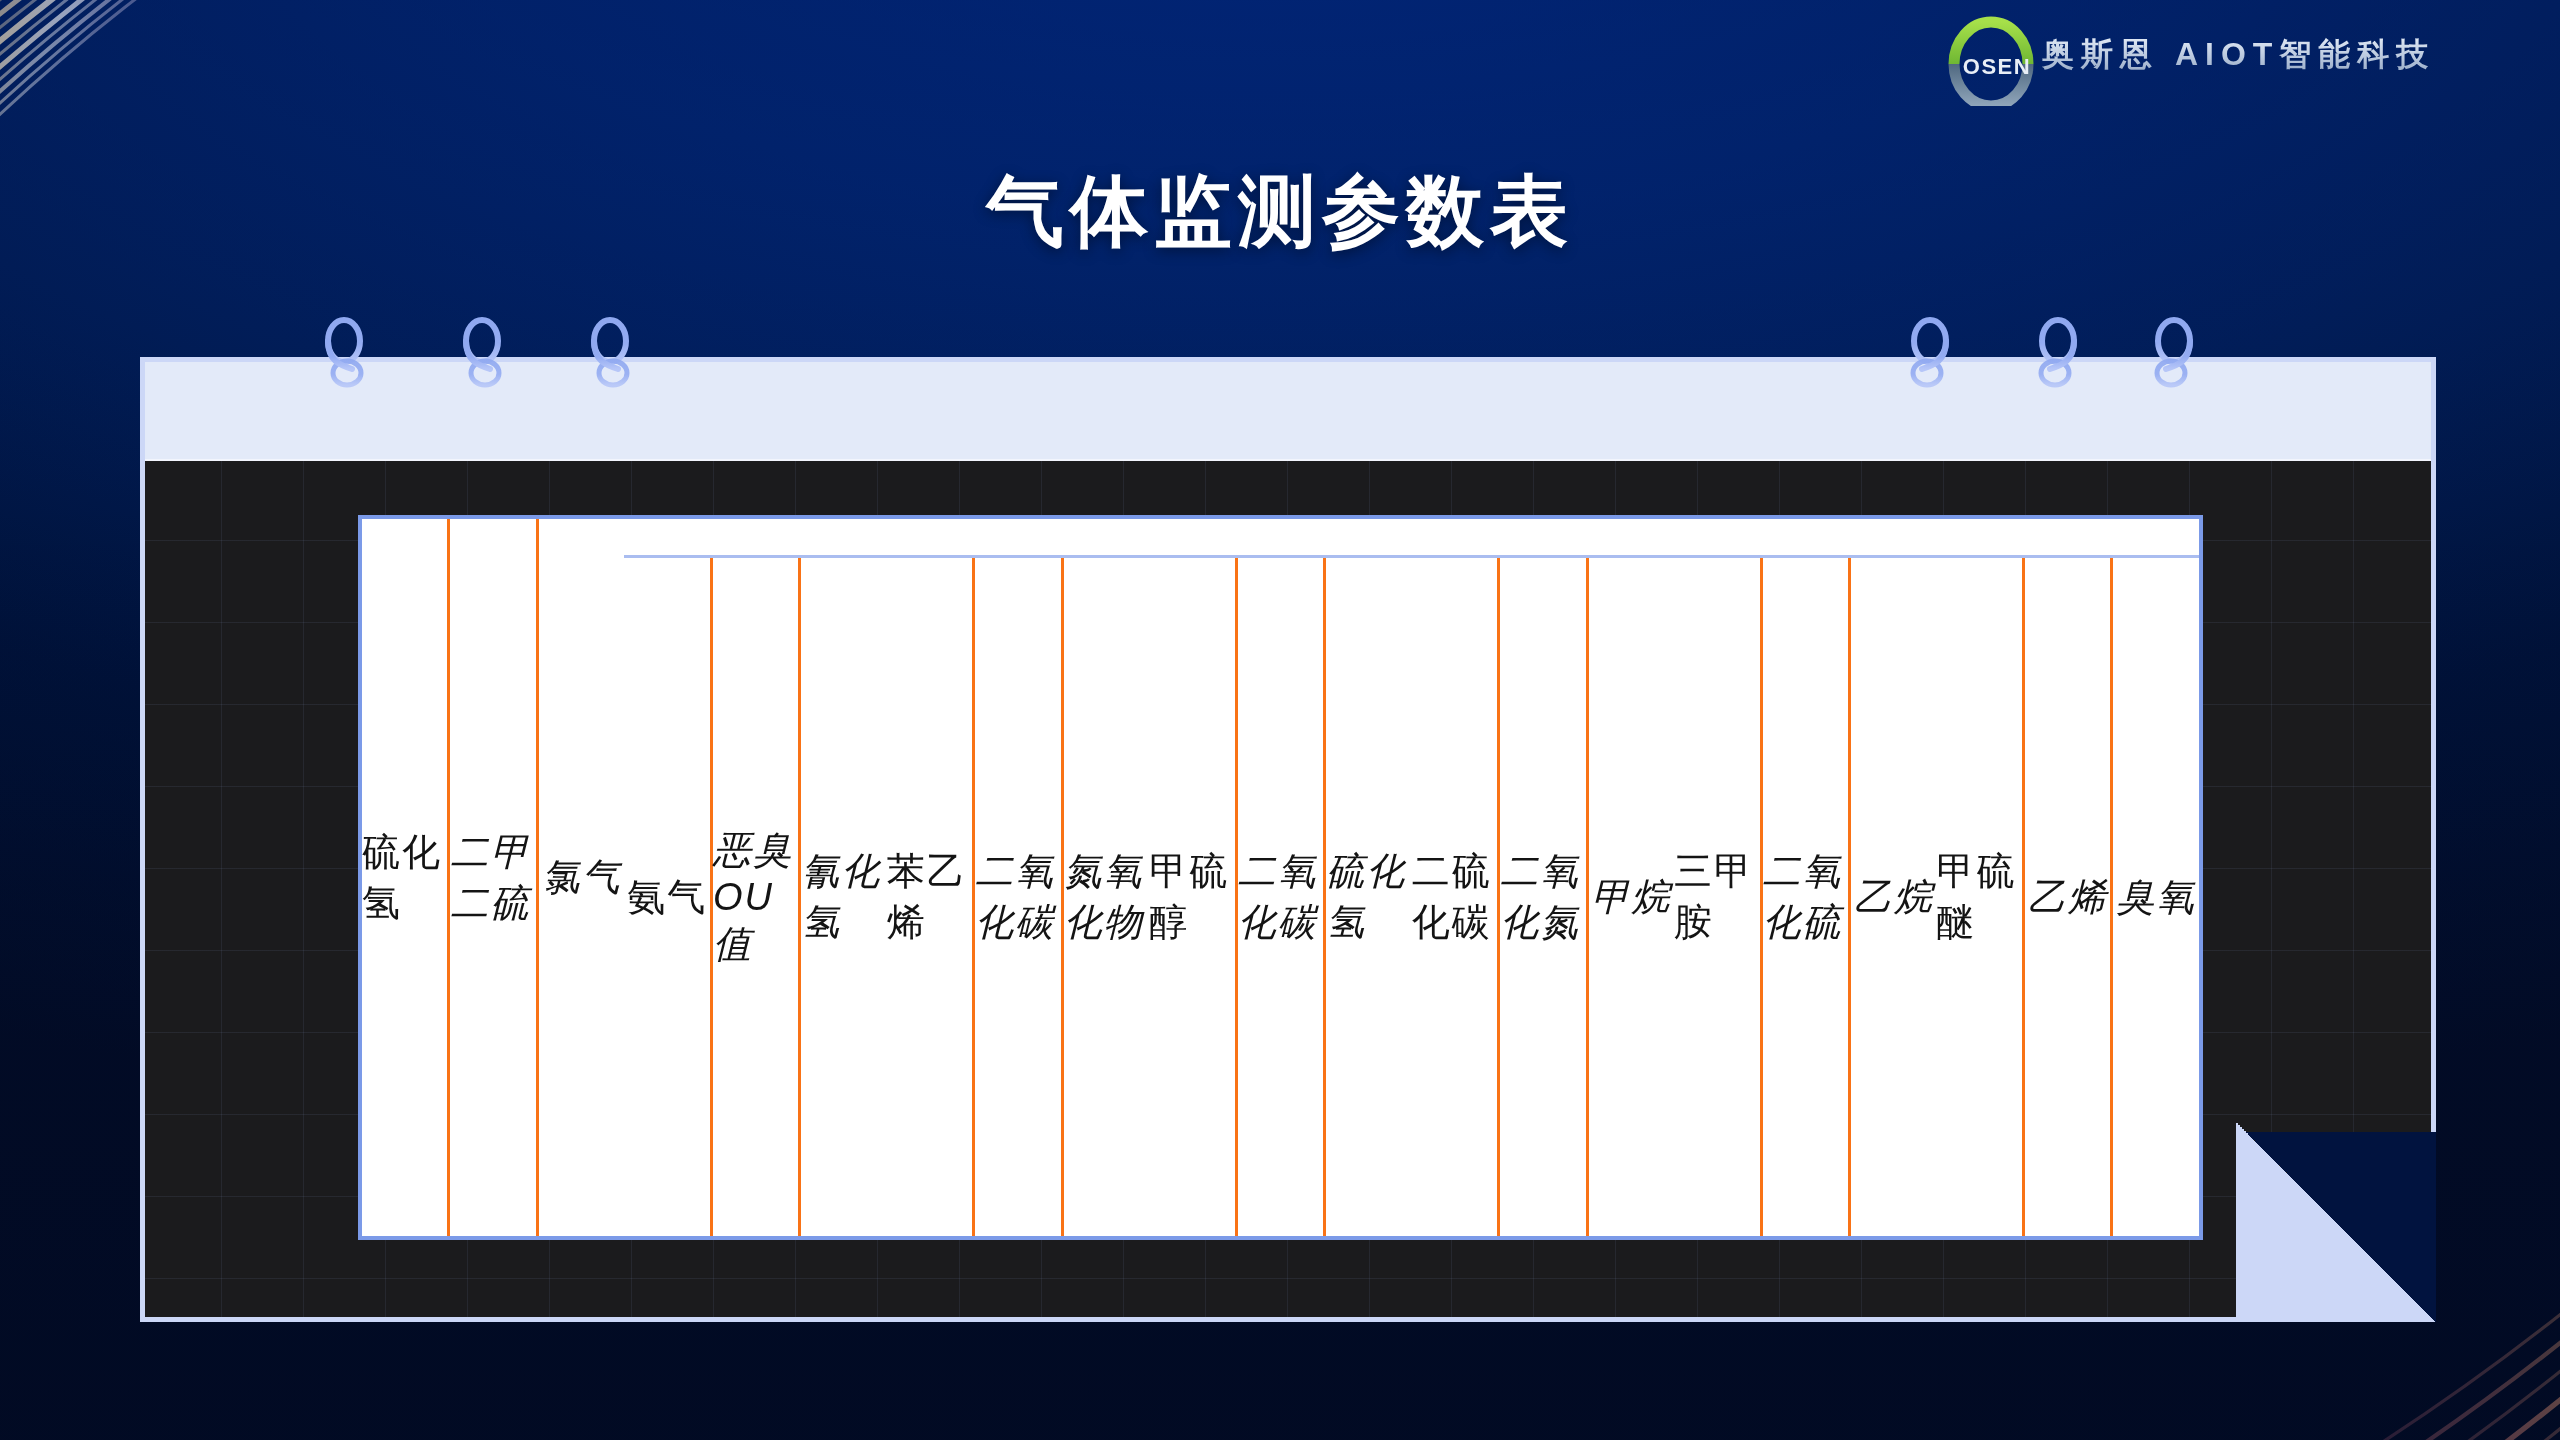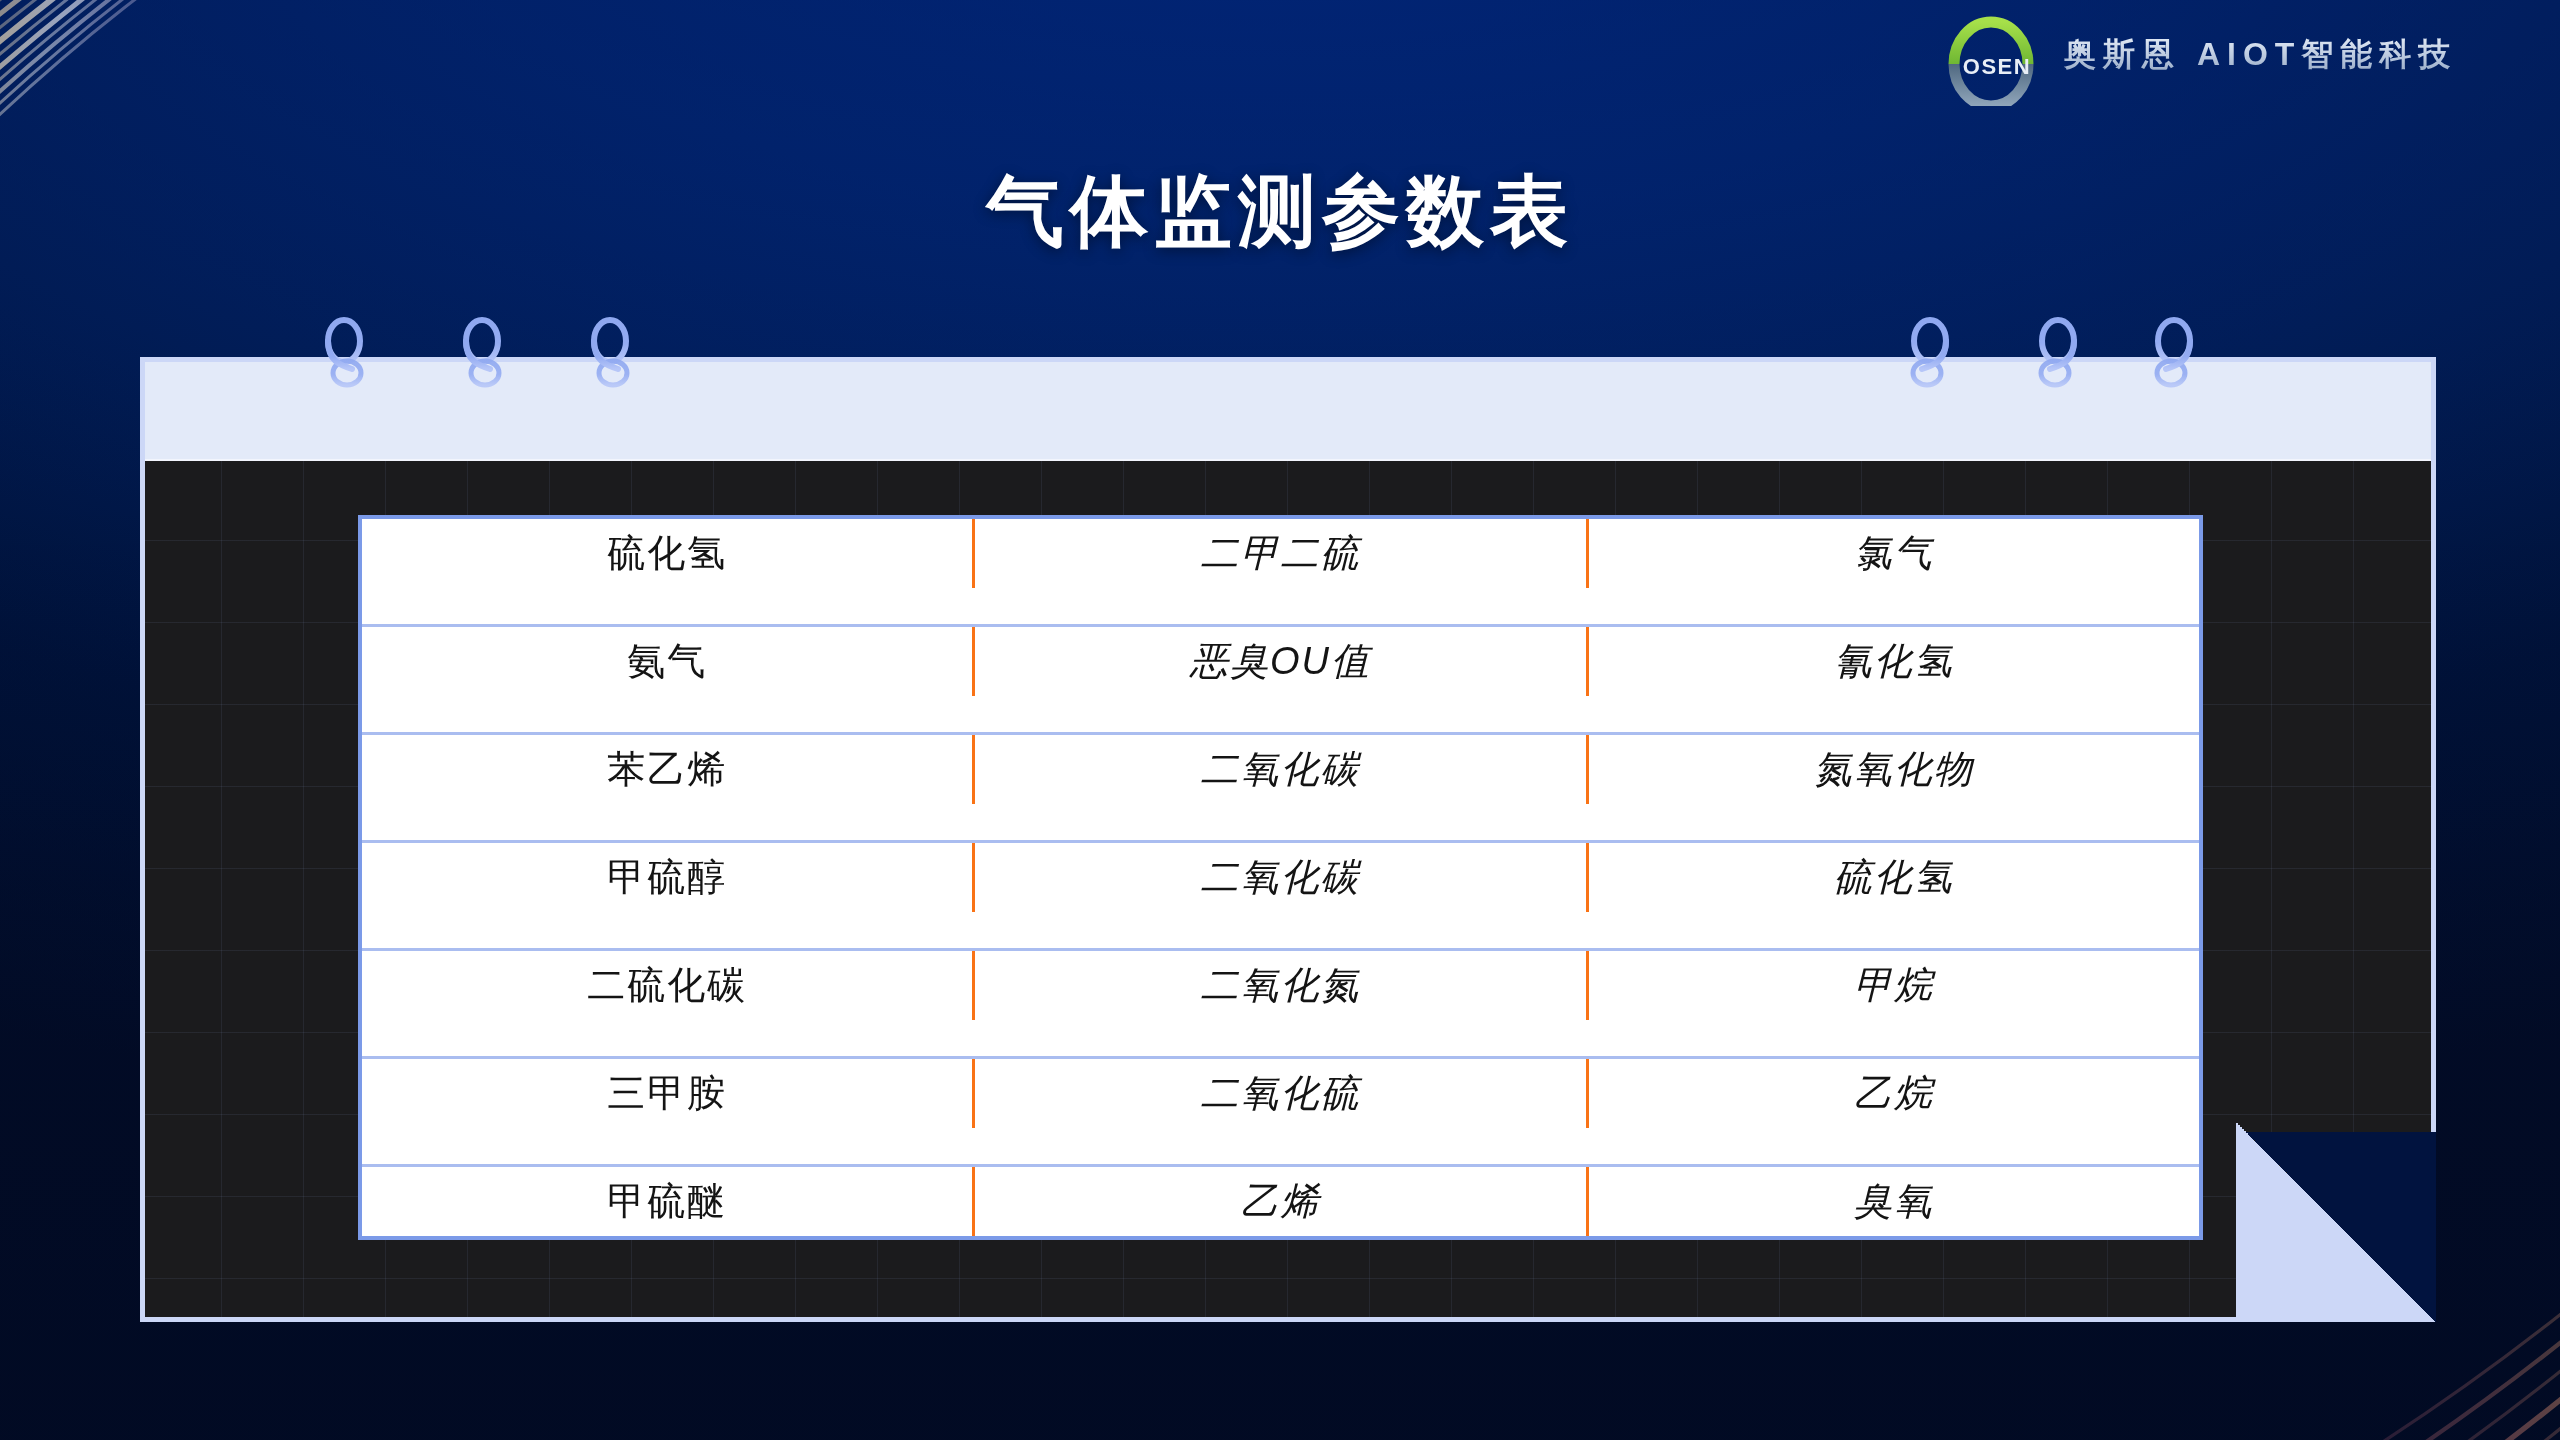--- a/index.html
+++ b/index.html
@@ -22,21 +22,21 @@
       linear-gradient(180deg, rgba(1,28,95,.35) 0%, rgba(0,0,0,0) 35%, rgba(1,9,32,.55) 100%);
   }
 
   
   .swirl{position:absolute;pointer-events:none;}
   #swirl-topleft{left:-330px;top:-430px;width:1000px;height:1000px;}
   #swirl-bottomright{right:-420px;bottom:-430px;width:1060px;height:1060px;}
 
   
   #logo-block{
-    position:absolute;left:1940px;top:4px;height:102px;display:flex;align-items:center;gap:22px;
+    position:absolute;left:1940px;top:4px;height:102px;display:flex;align-items:center;
   }
   #logo-mark{width:102px;height:102px;position:relative;flex:0 0 auto;}
   #logo-osen-text{
     position:absolute;left:0;top:0;width:102px;height:102px;
     display:flex;align-items:center;justify-content:center;
     font-size:22px;letter-spacing:1.5px;font-weight:600;color:#e8eef6;
     transform:translate(6px,12px);
   }
   #logo-wordmark{
     font-size:32px;font-weight:700;letter-spacing:7px;white-space:nowrap;
@@ -84,21 +84,21 @@
 
   
   .ring{position:absolute;width:44px;height:78px;pointer-events:none;}
 
   
   #data-table{
     position:absolute;left:358px;top:515px;width:1845px;height:725px;
     background:#ffffff;
     border:4px solid #7b9ae8;
     box-sizing:border-box;
-    display:flex;flex-direction:column;
+    display:flex;flex-direction:row;
   }
   .t-row{display:flex;flex:1 1 0;min-height:0;}
   .t-row + .t-row{border-top:3px solid #aabdf0;margin-top:36px;}
   .t-cell{
     flex:1 1 0;display:flex;align-items:center;justify-content:center;
     font-size:38px;color:#141414;letter-spacing:2px;
   }
   .t-cell + .t-cell{border-left:3px solid #f97316;font-style:italic;}
 </style>
 </head>

